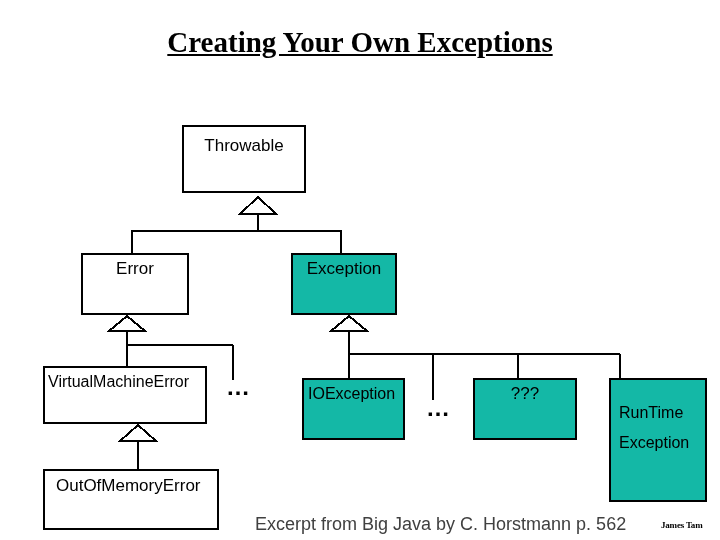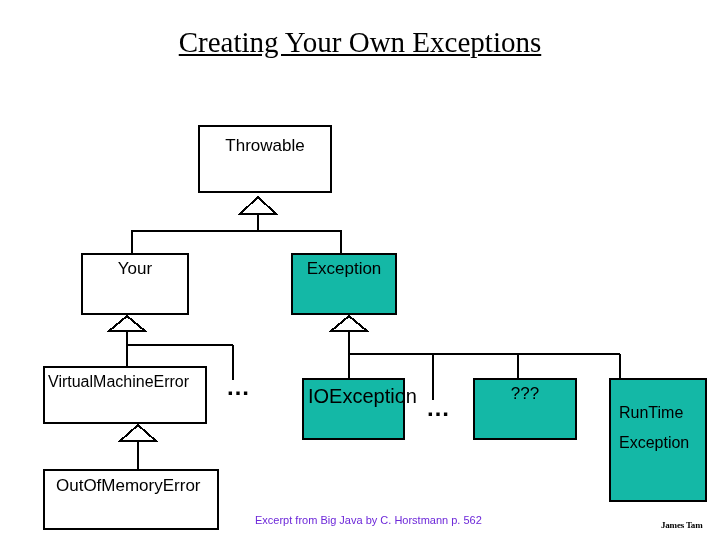--- a/index.html
+++ b/index.html
@@ -14,63 +14,63 @@
   }
   .title {
     position: absolute;
     top: 26px;
     left: 0;
     width: 100%;
     margin: 0;
     text-align: center;
     font-family: "Liberation Serif", serif;
     font-size: 29px;
-    font-weight: normal;
+    font-weight: bold;
     text-decoration: underline;
     color: #000;
   }
   svg.connectors {
     position: absolute;
     left: 0; top: 0;
     width: 720px; height: 540px;
   }
   .node {
     position: absolute;
     box-sizing: border-box;
     border: 2px solid #000;
     background: #ffffff;
     font-size: 17px;
     line-height: 1.2;
     white-space: nowrap;
   }
   .node.yellow { background: #14b8a6; }
   .node.center { text-align: center; }
-  #n-throwable   { left:198px; top:125px; width:134px; height:68px; padding-top:9px; }
+  #n-throwable   { left:182px; top:125px; width:124px; height:68px; padding-top:9px; }
   #n-error       { left:81px;  top:253px; width:108px; height:62px; padding-top:4px; }
   #n-exception   { left:291px; top:253px; width:106px; height:62px; padding-top:4px; }
   #n-vme         { left:43px;  top:366px; width:164px; height:58px; padding:4px 16px 0 3px; font-size:16px; }
-  #n-ioexception { left:302px; top:378px; width:103px; height:62px; padding:4px 0 0 4px; font-size:20px; }
+  #n-ioexception { left:302px; top:378px; width:103px; height:62px; padding:4px 0 0 4px; font-size:16px; }
   #n-unknown     { left:473px; top:378px; width:104px; height:62px; padding-top:4px; }
   #n-runtime     { left:609px; top:378px; width:98px;  height:124px; padding:18px 0 0 8px; line-height:30px; font-size:16px; }
   #n-oome        { left:43px;  top:469px; width:176px; height:61px; padding:5px 16px 0 11px; }
   .dots {
     position: absolute;
     font-weight: bold;
     font-size: 24px;
     line-height: 1;
     letter-spacing: 1px;
   }
   #dots-error     { left: 226px; top: 375px; }
   #dots-exception { left: 426px; top: 396px; }
   .footer {
     position: absolute;
     left: 255px;
     top: 514px;
-    font-size: 11px;
-    color: #6d28d9;
+    font-size: 18px;
+    color: #404040;
   }
   .author {
     position: absolute;
     left: 661px;
     top: 520px;
     font-family: "Liberation Serif", serif;
     font-size: 9px;
     font-weight: bold;
     letter-spacing: -0.2px;
     color: #000;
@@ -97,21 +97,21 @@
     <polygon points="127,316 109,331 145,331" fill="#ffffff" stroke="#000" stroke-width="2"></polygon>
     <polygon points="349,316 331,331 367,331" fill="#ffffff" stroke="#000" stroke-width="2"></polygon>
     <polygon points="138,425 120,441 156,441" fill="#ffffff" stroke="#000" stroke-width="2"></polygon>
   </svg>
 
   <div class="node center" id="n-throwable">
     <span>Throwable</span>
   </div>
 
   <div class="node center" id="n-error">
-    <span>Your</span>
+    <span>Error</span>
   </div>
 
   <div class="node yellow center" id="n-exception">
     <span>Exception</span>
   </div>
 
   <div class="node" id="n-vme">
     <span>VirtualMachineError</span>
   </div>
 

